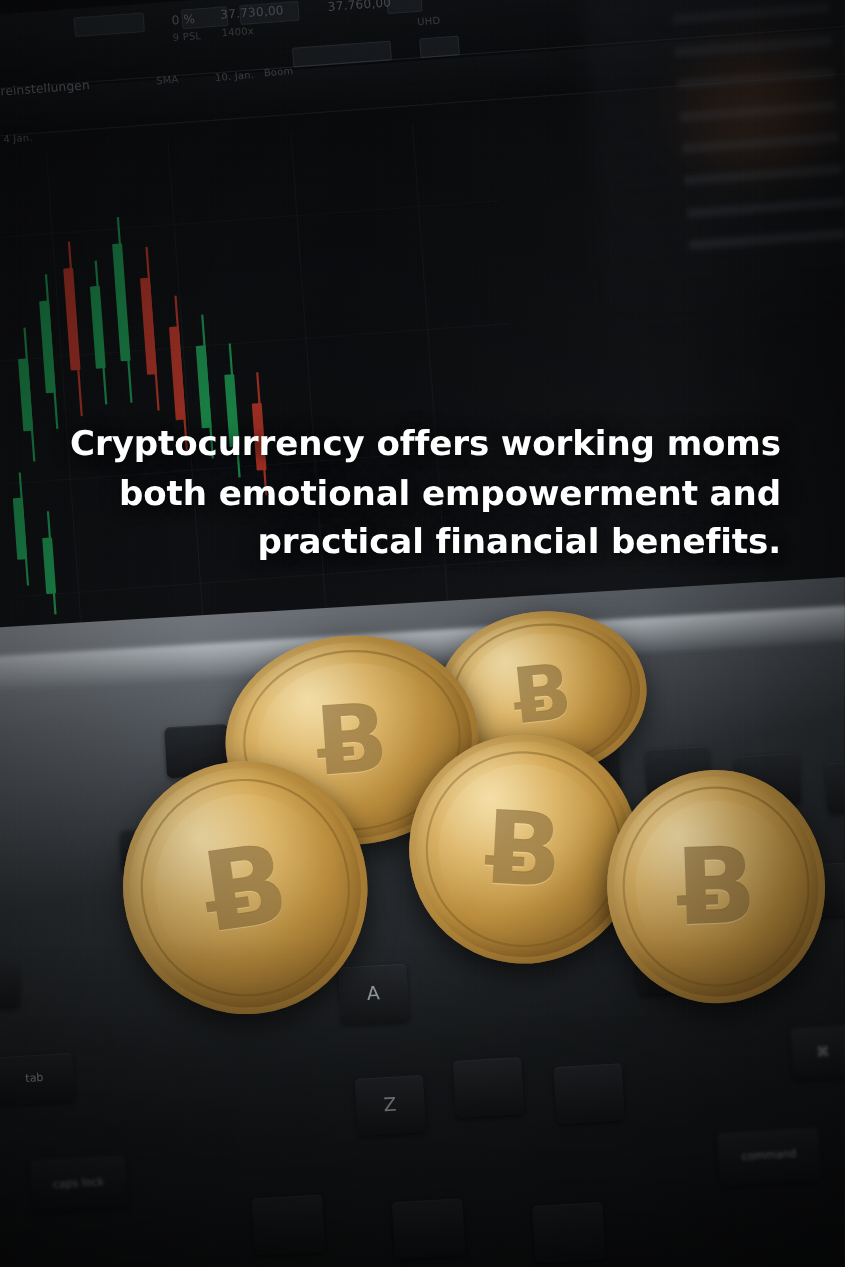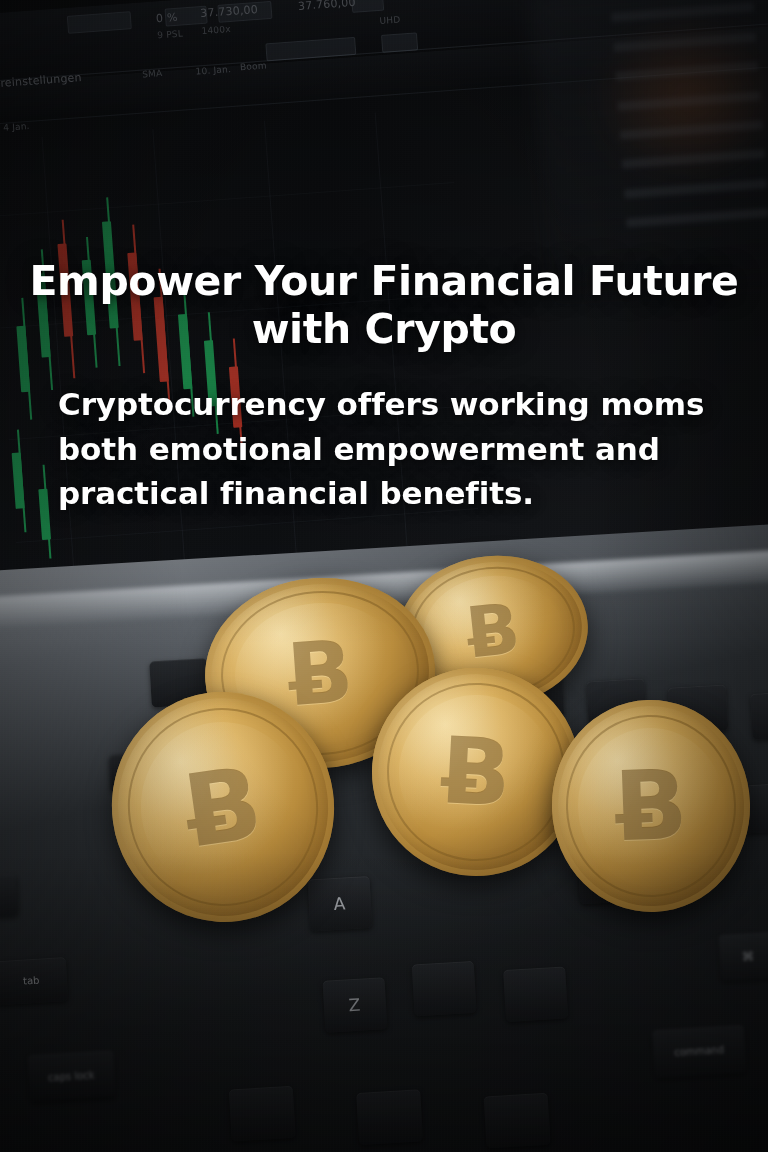--- a/index.html
+++ b/index.html
@@ -271,21 +271,21 @@
     font-size: 41px;
     line-height: 1.16;
     letter-spacing: -0.4px;
     text-shadow: 0 2px 10px rgba(0,0,0,.55), 0 0 26px rgba(0,0,0,.35);
   }
   .subhead {
     position: absolute;
     left: 58px;
     right: 58px;
     top: 382px;
-    text-align: left;
+    text-align: right;
     color: #ffffff;
     font-family: "DejaVu Sans", sans-serif;
     font-weight: bold;
     font-size: 31px;
     line-height: 1.44;
     letter-spacing: -0.1px;
     text-shadow: 0 2px 9px rgba(0,0,0,.55), 0 0 22px rgba(0,0,0,.3);
   }
   .website {
     position: absolute;
@@ -455,17 +455,16 @@
       </div>
     </div>
 
     <div class="top-darken"></div>
     <div class="bottom-darken"></div>
     <div class="vignette"></div>
     <div class="grain"></div>
   </div>
 
   <div class="overlay">
-    <div class="headline">Empower Your Financial Future with Crypto</div>
     <div class="subhead">Cryptocurrency offers working moms both emotional empowerment and practical financial benefits.</div>
   </div>
 
 </div>
 
 </body></html>

